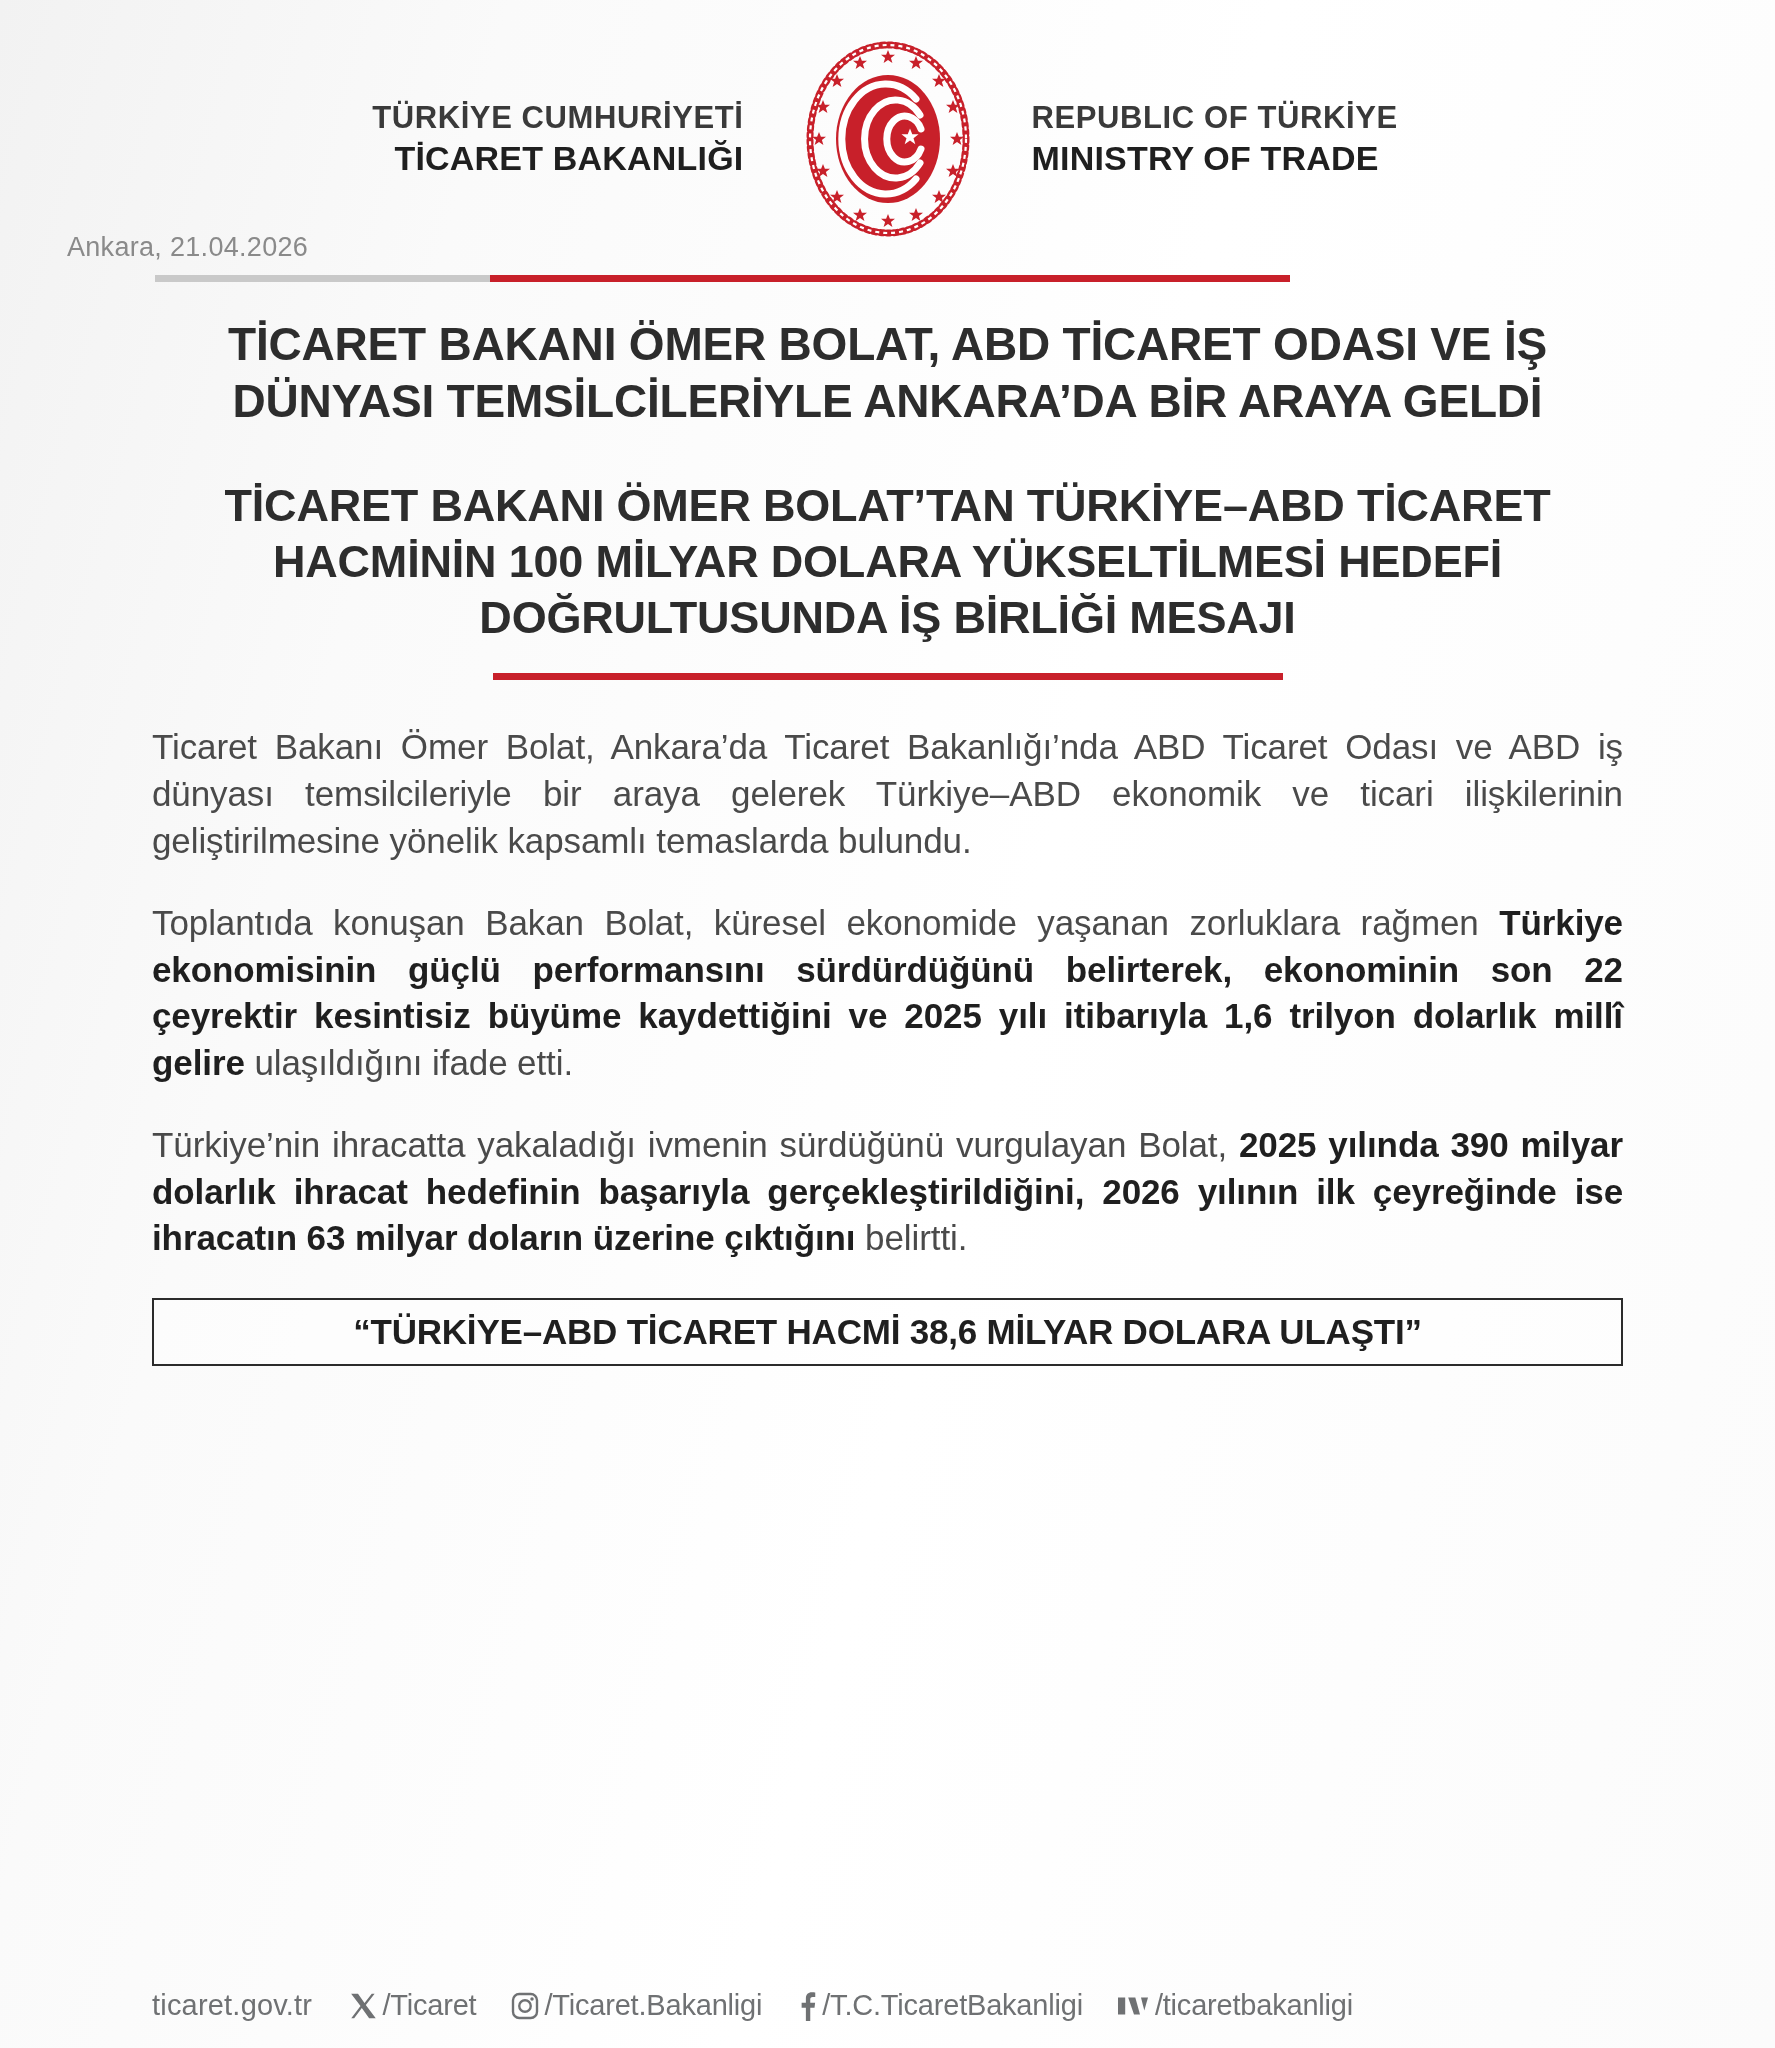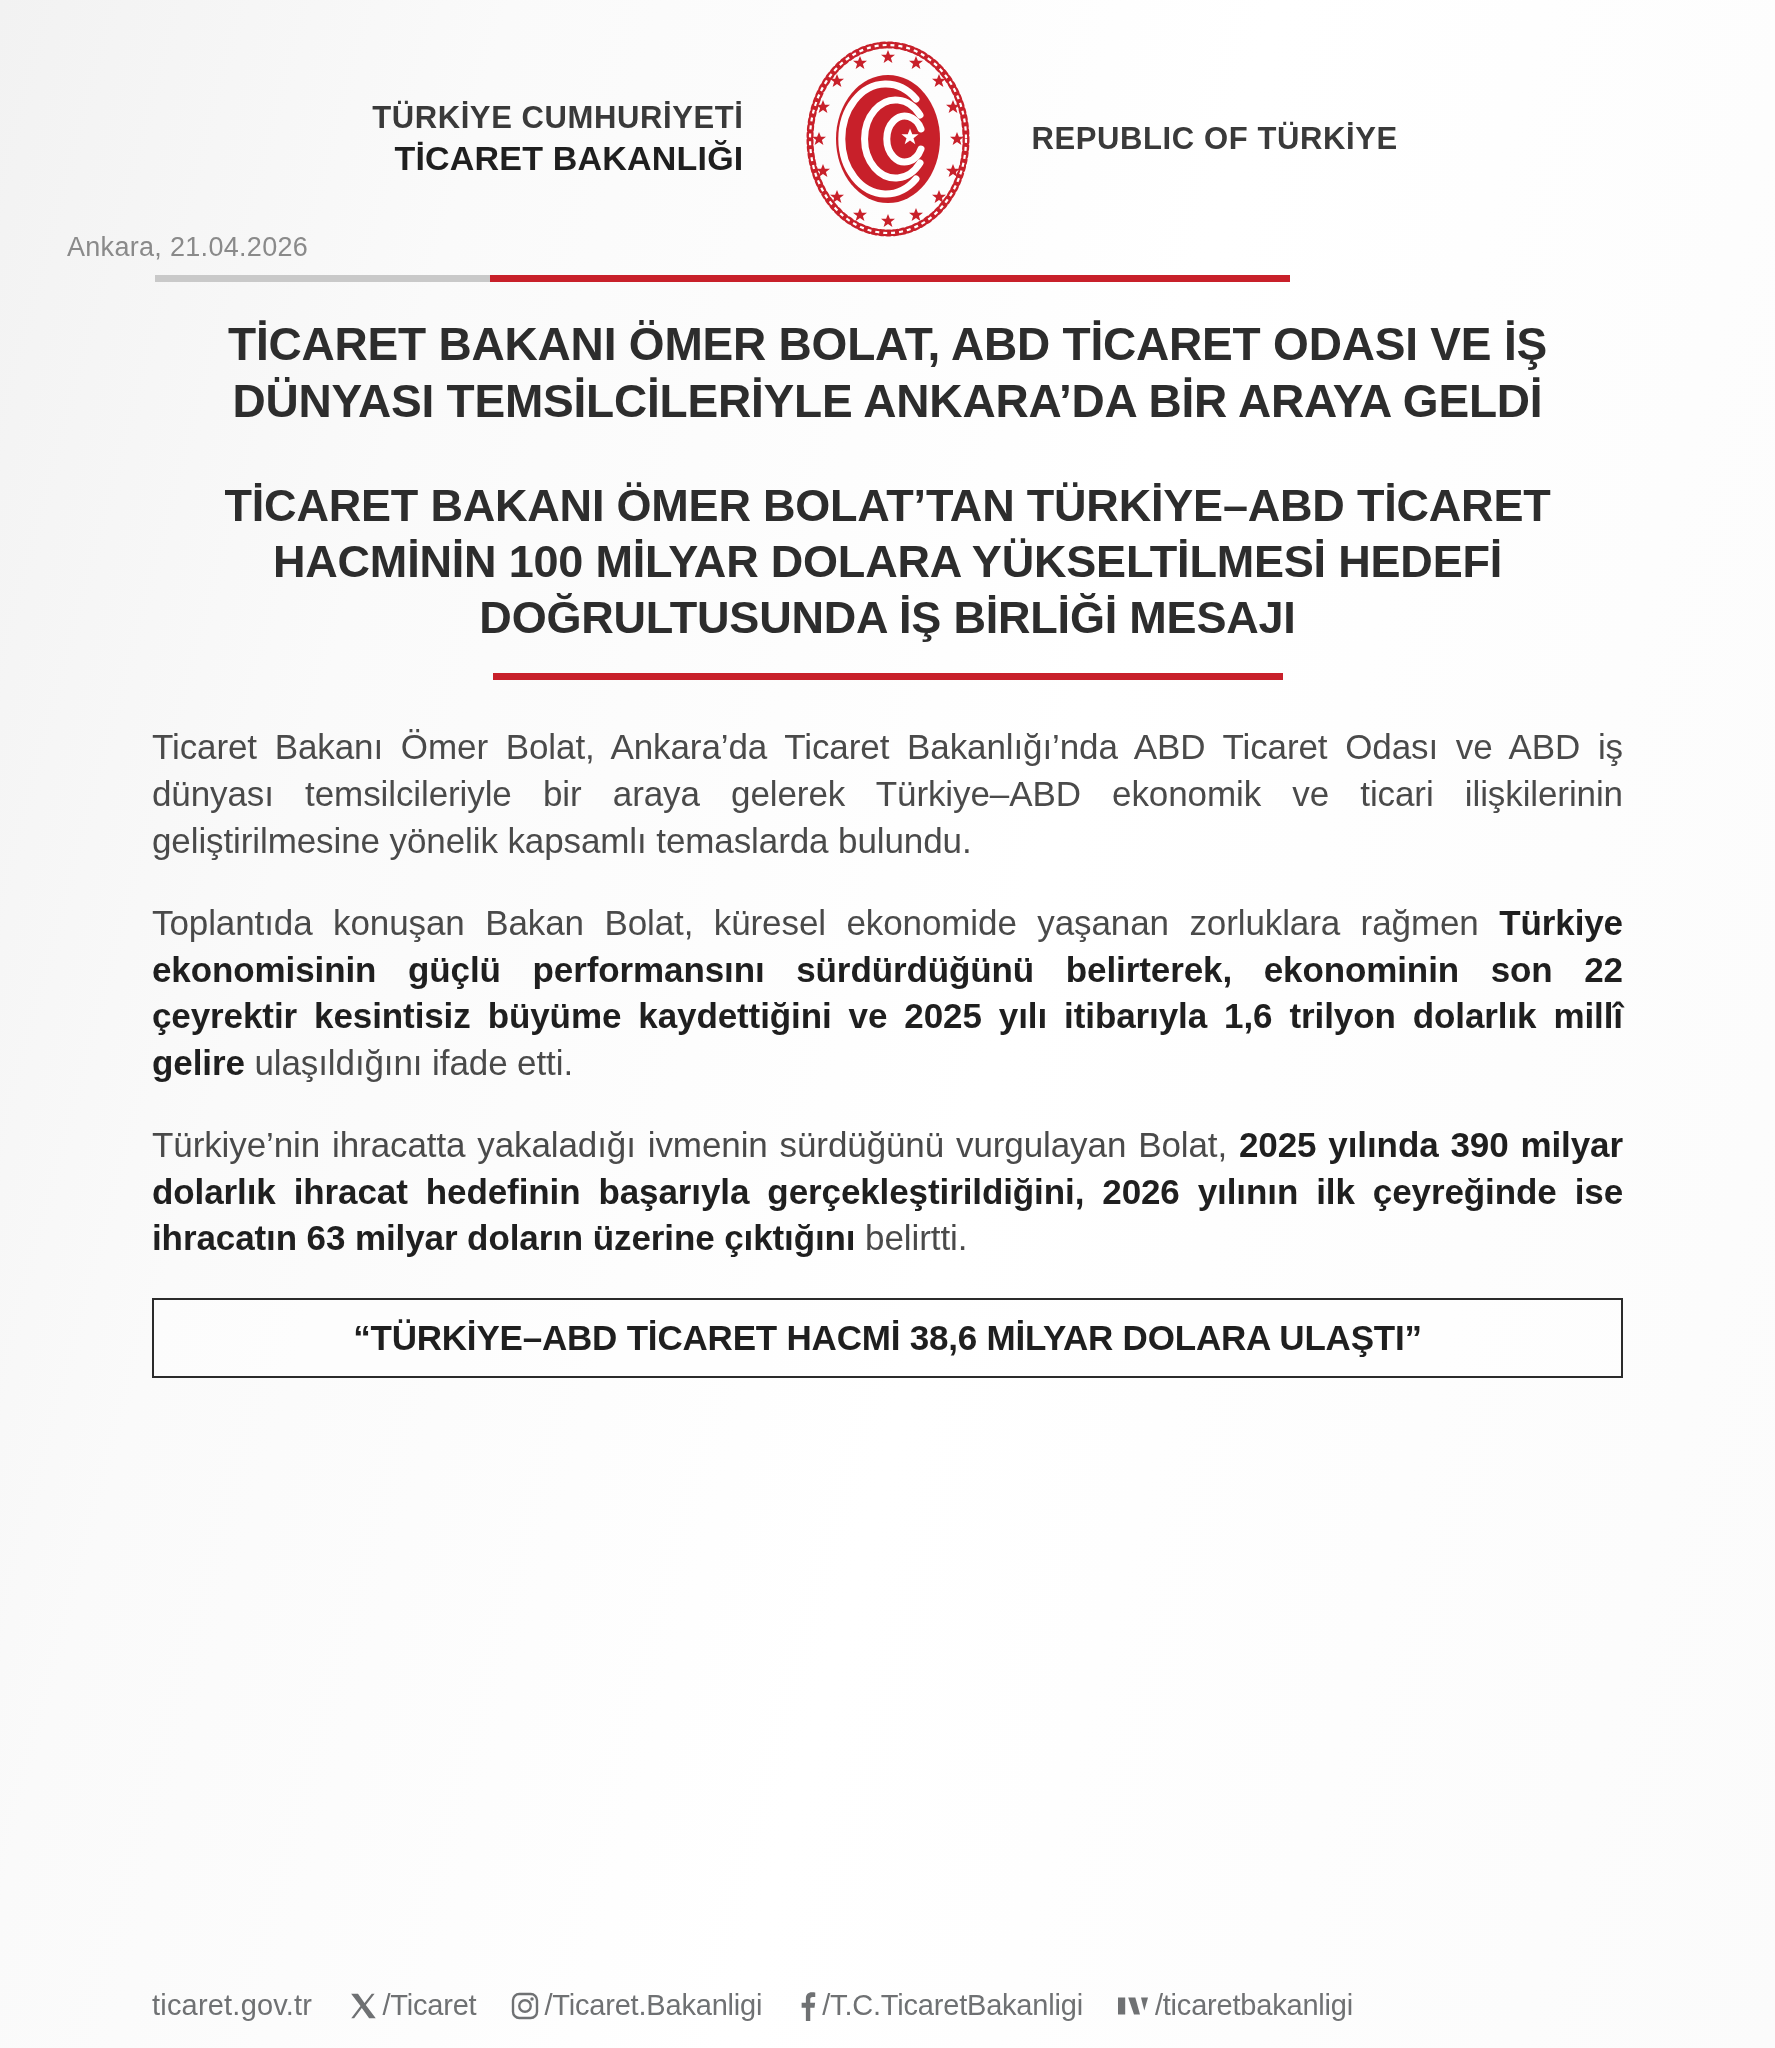--- a/index.html
+++ b/index.html
@@ -131,21 +131,21 @@
   }
   p.para b {
     font-weight: 700;
     color: #1f1f1f;
   }
 
   
   .quote-box {
     margin: 8px 152px 0 152px;
     border: 2px solid #2b2b2b;
-    height: 80px;
+    height: 68px;
     display: flex;
     align-items: center;
     justify-content: center;
     background: rgba(255,255,255,0.45);
   }
   .quote-box .quote-text {
     font-size: 35px;
     font-weight: 700;
     color: #1f1f1f;
     letter-spacing: -0.2px;
@@ -266,20 +266,21 @@
             <path d="M132 76 A31 39 0 1 0 132 124"></path>
             <path d="M133 90 A18 23 0 1 0 133 110"></path>
           </g>
           <polygon fill="#ffffff" transform="translate(122,98) scale(0.95)" points="0,-9 2.4,-2.8 9,-2.8 3.7,1.3 5.6,7.6 0,3.8 -5.6,7.6 -3.7,1.3 -9,-2.8 -2.4,-2.8"></polygon>
         </g>
       </svg>
     </div>
 
     <div class="brand-block en">
       <div class="brand-top">REPUBLIC OF TÜRKİYE</div>
+      <div class="brand-bottom">MINISTRY OF TRADE</div>
     </div>
 
   </div>
 
   <div class="dateline-wrap">
     <div class="dateline">Ankara, 21.04.2026</div>
   </div>
   <div class="rule-top">
     <div class="gray"></div>
     <div class="red"></div>

